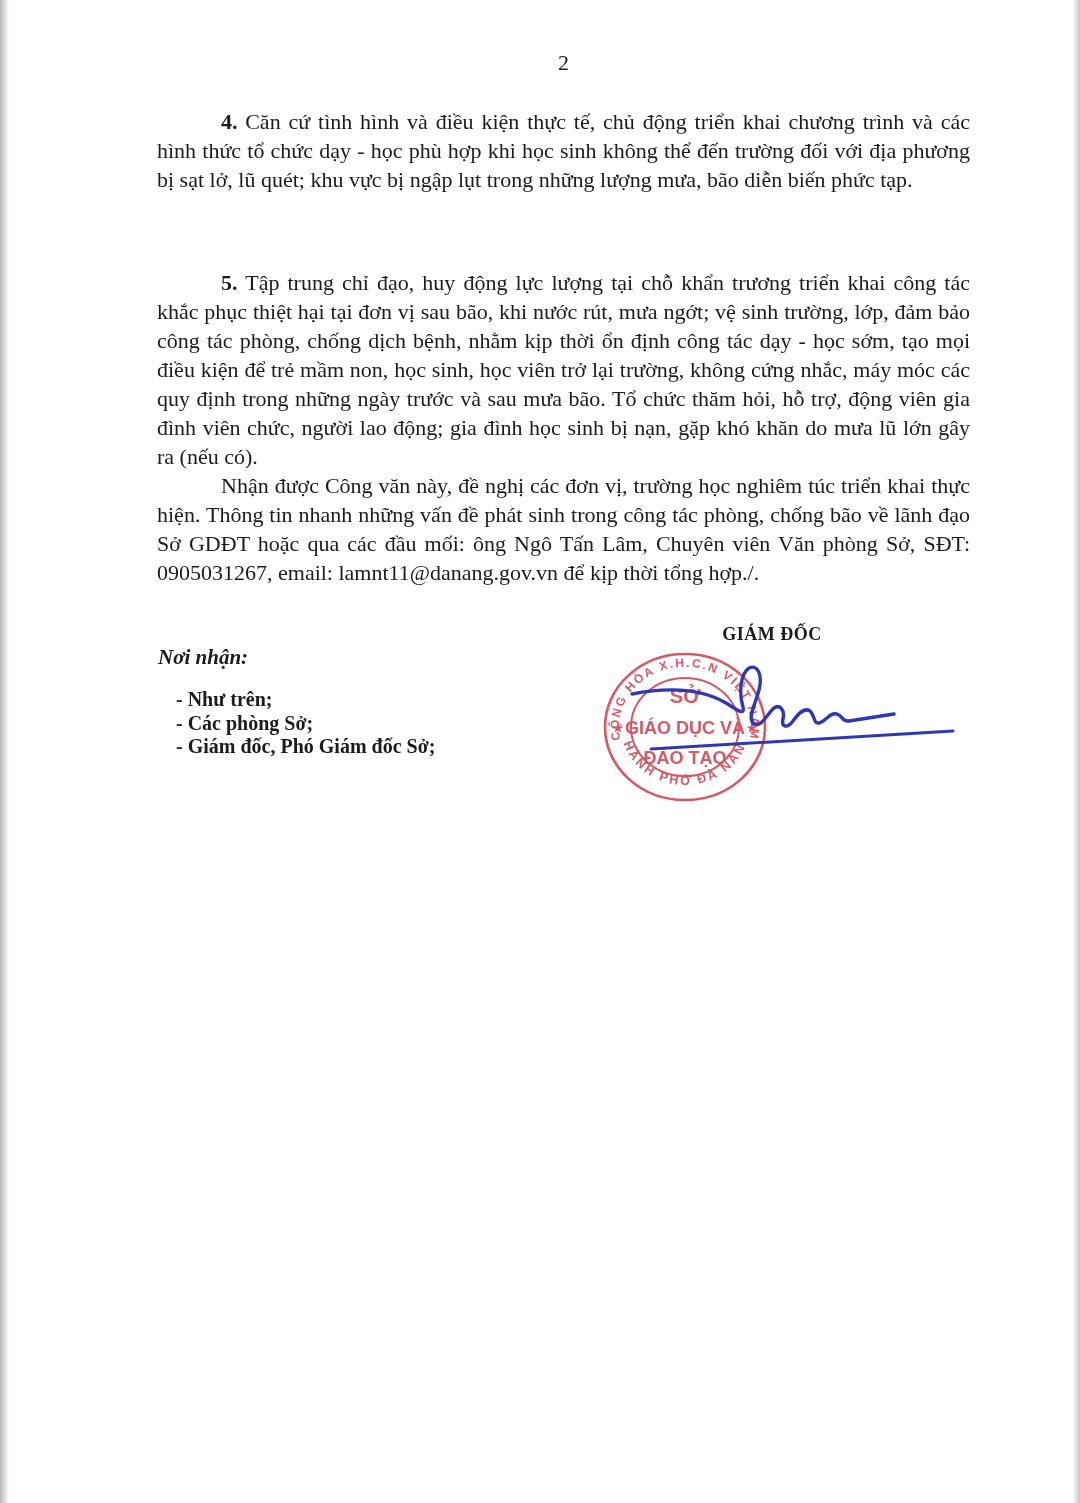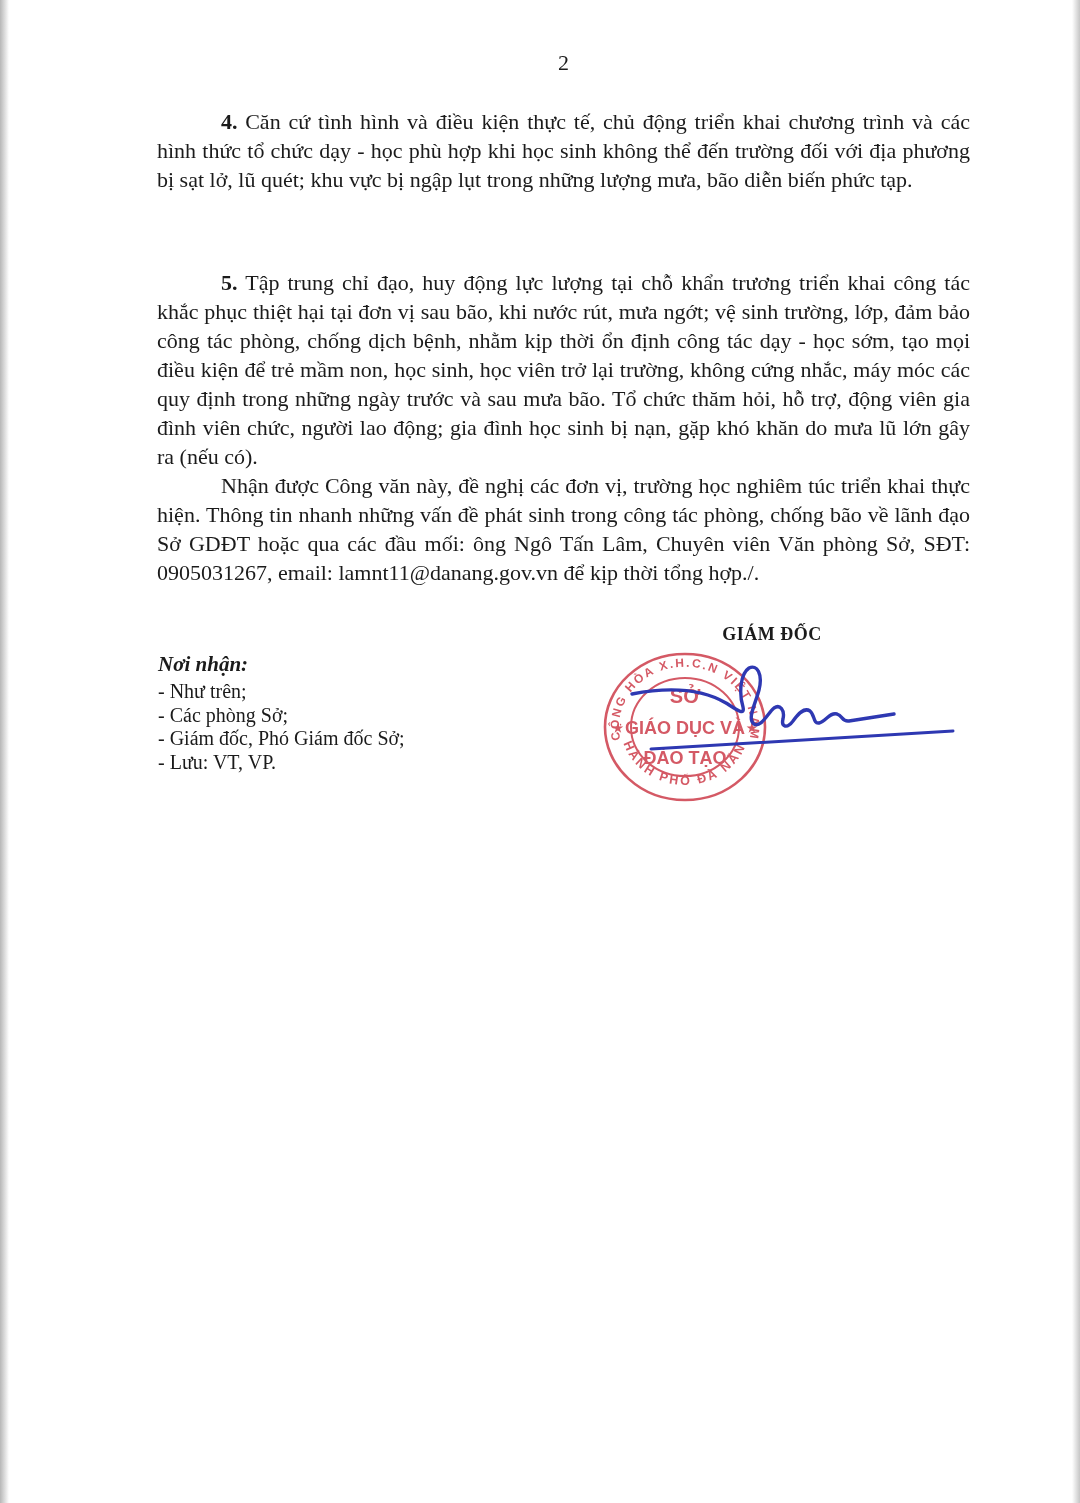--- a/index.html
+++ b/index.html
@@ -23,22 +23,22 @@
     position:absolute;left:157px;width:813px;
     margin:0;font-size:22px;line-height:29px;
     text-align:justify;text-indent:64px;
   }
   .para .pnum{margin-right:0.35em;font-weight:bold;}
   .para .pnum:empty{margin-right:0;}
   .p4{top:107px;}
   .p5{top:248px;margin-top:20px;}
   .p6{top:471px;}
   .recipients{position:absolute;left:158px;top:641px;width:420px;}
-  .recipients-heading{font-weight:bold;font-style:italic;font-size:21px;margin:11px 0 3px 0;}
-  .recipients-list{list-style:none;margin:0;padding:0;font-size:20px;line-height:23.5px;}
+  .recipients-heading{font-weight:bold;font-style:italic;font-size:21px;margin:4px 0 3px 0;}
+  .recipients-list{list-style:none;margin:18px;padding:0;font-size:20px;line-height:23.5px;font-weight:bold;}
   .sig-title{
     position:absolute;left:600px;top:624px;width:344px;
     text-align:center;font-weight:bold;font-size:18px;letter-spacing:0.5px;
   }
   .signer-name{
     position:absolute;left:610px;top:799px;width:340px;
     text-align:center;font-weight:bold;font-size:25px;
   }
   .stamp-svg{position:absolute;left:601px;top:651px;opacity:0.88;}
   .stamp-svg text{font-family:"Liberation Sans", sans-serif;font-weight:bold;}
@@ -59,21 +59,20 @@
   <p class="para p5"><b class="pnum">5.</b><span>Tập trung chỉ đạo, huy động lực lượng tại chỗ khẩn trương triển khai công tác khắc phục thiệt hại tại đơn vị sau bão, khi nước rút, mưa ngớt; vệ sinh trường, lớp, đảm bảo công tác phòng, chống dịch bệnh, nhằm kịp thời ổn định công tác dạy - học sớm, tạo mọi điều kiện để trẻ mầm non, học sinh, học viên trở lại trường, không cứng nhắc, máy móc các quy định trong những ngày trước và sau mưa bão. Tổ chức thăm hỏi, hỗ trợ, động viên gia đình viên chức, người lao động; gia đình học sinh bị nạn, gặp khó khăn do mưa lũ lớn gây ra (nếu có).</span></p>
 
   <p class="para p6"><b class="pnum"></b><span>Nhận được Công văn này, đề nghị các đơn vị, trường học nghiêm túc triển khai thực hiện. Thông tin nhanh những vấn đề phát sinh trong công tác phòng, chống bão về lãnh đạo Sở GDĐT hoặc qua các đầu mối: ông Ngô Tấn Lâm, Chuyên viên Văn phòng Sở, SĐT: 0905031267, email: lamnt11@danang.gov.vn để kịp thời tổng hợp./.</span></p>
 
   <div class="recipients">
     <p class="recipients-heading">Nơi nhận:</p>
     <ul class="recipients-list">
       <li>- Như trên;</li>
       <li>- Các phòng Sở;</li>
       <li>- Giám đốc, Phó Giám đốc Sở;</li>
-      <li>- Lưu: VT, VP.</li>
     </ul>
   </div>
 
   <div class="sig-title">GIÁM ĐỐC</div>
 
   <svg class="stamp-svg" width="168" height="156" viewBox="0 0 168 156">
     <defs>
       <path id="arcTop" d="M 20.3,91.5 A 66,60 0 1 1 147.7,91.5" fill="none"></path>
       <path id="arcBottom" d="M 23.9,95.8 A 64,58 0 0 0 144.1,95.8" fill="none"></path>
     </defs>

